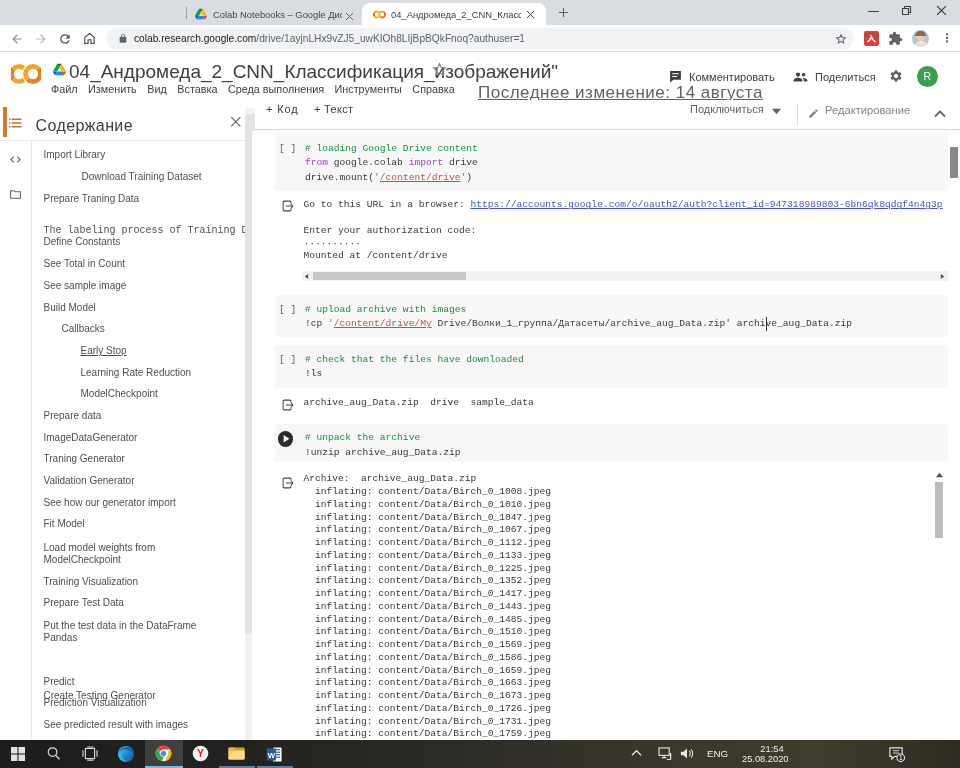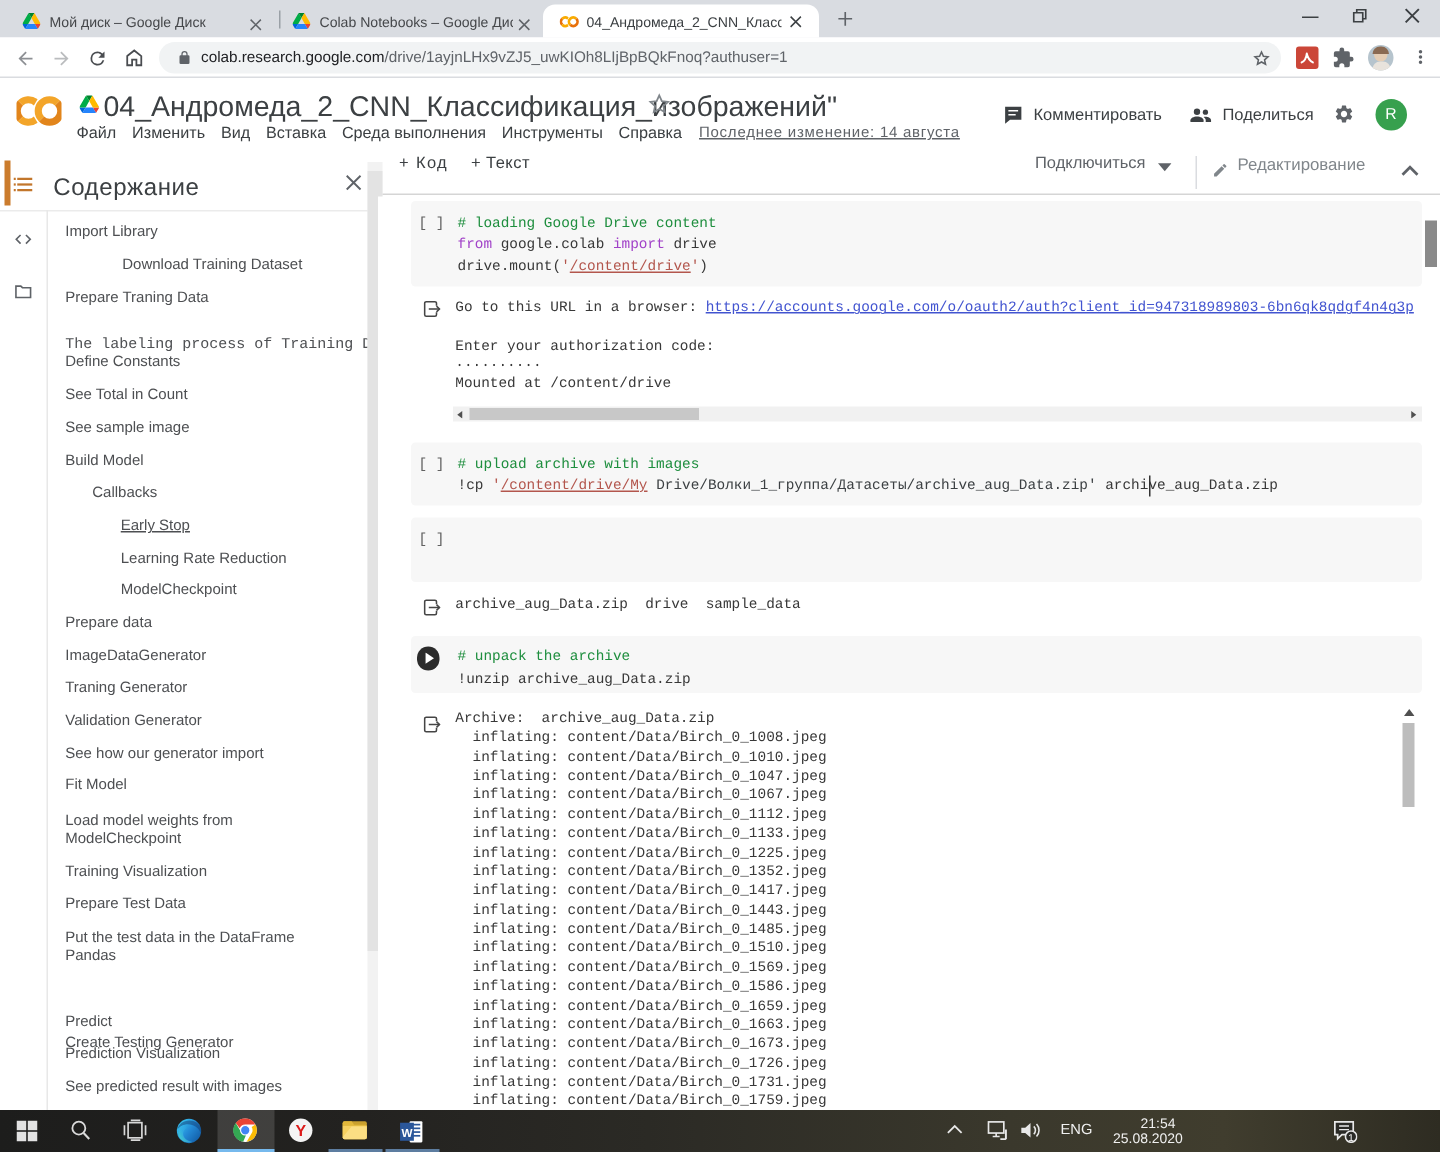--- a/index.html
+++ b/index.html
@@ -5,34 +5,20 @@
 #root{position:relative;width:960px;height:768px;overflow:hidden;background:#fff;
   font-family:"Liberation Sans",sans-serif;-webkit-font-smoothing:antialiased;}
 #root *{position:absolute;box-sizing:border-box;}
 .t{white-space:pre;}
 .mono{font-family:"Liberation Mono",monospace;font-size:9.6px;white-space:pre;}
 </style></head>
 <body>
 <div id="root">
 
 <div id="tabbar" style="left:0;top:0;width:960px;height:25px;background:#d9dce1;"></div>
-<div id="tab1" style="left:2px;top:4px;width:182px;height:21px;">
-  <svg style="left:13px;top:4px" width="12" height="12" viewBox="0 0 87.3 78">
-    <path d="m6.6 66.85 3.85 6.65c.8 1.4 1.95 2.5 3.3 3.3l13.75-23.8h-27.5c0 1.55.4 3.1 1.2 4.5z" fill="#0066da"></path>
-    <path d="m43.65 25-13.75-23.8c-1.35.8-2.5 1.9-3.3 3.3l-25.4 44a9.06 9.06 0 0 0-1.2 4.5h27.5z" fill="#00ac47"></path>
-    <path d="m73.55 76.8c1.35-.8 2.5-1.9 3.3-3.3l1.6-2.75 7.65-13.25c.8-1.4 1.2-2.95 1.2-4.5h-27.5l5.85 11.5z" fill="#ea4335"></path>
-    <path d="m43.65 25 13.75-23.8c-1.35-.8-2.9-1.2-4.5-1.2h-18.5c-1.6 0-3.15.45-4.5 1.2z" fill="#00832d"></path>
-    <path d="m59.8 53h-32.3l-13.75 23.8c1.35.8 2.9 1.2 4.5 1.2h50.8c1.6 0 3.15-.45 4.5-1.2z" fill="#2684fc"></path>
-    <path d="m73.4 26.5-12.7-22c-.8-1.4-1.95-2.5-3.3-3.3l-13.75 23.8 16.15 28h27.45c0-1.55-.4-3.1-1.2-4.5z" fill="#ffba00"></path>
-  </svg>
-  <div class="t" style="left:31px;top:5px;font-size:9.4px;color:#45474a;">Мой диск – Google Диск</div>
-  <svg style="left:164px;top:8px" width="9" height="9" viewBox="0 0 10 10">
-        <path d="M1.2 1.2l7.6 7.6M8.8 1.2l-7.6 7.6" stroke="#5f6368" stroke-width="1.1"></path>
-      </svg>
-</div>
 <div style="left:186px;top:7px;width:1px;height:12px;background:#9aa0a6;"></div>
 <div id="tab2" style="left:188px;top:4px;width:172px;height:21px;">
   <svg style="left:7px;top:4px" width="12" height="12" viewBox="0 0 87.3 78">
     <path d="m6.6 66.85 3.85 6.65c.8 1.4 1.95 2.5 3.3 3.3l13.75-23.8h-27.5c0 1.55.4 3.1 1.2 4.5z" fill="#0066da"></path>
     <path d="m43.65 25-13.75-23.8c-1.35.8-2.5 1.9-3.3 3.3l-25.4 44a9.06 9.06 0 0 0-1.2 4.5h27.5z" fill="#00ac47"></path>
     <path d="m73.55 76.8c1.35-.8 2.5-1.9 3.3-3.3l1.6-2.75 7.65-13.25c.8-1.4 1.2-2.95 1.2-4.5h-27.5l5.85 11.5z" fill="#ea4335"></path>
     <path d="m43.65 25 13.75-23.8c-1.35-.8-2.9-1.2-4.5-1.2h-18.5c-1.6 0-3.15.45-4.5 1.2z" fill="#00832d"></path>
     <path d="m59.8 53h-32.3l-13.75 23.8c1.35.8 2.9 1.2 4.5 1.2h50.8c1.6 0 3.15-.45 4.5-1.2z" fill="#2684fc"></path>
     <path d="m73.4 26.5-12.7-22c-.8-1.4-1.95-2.5-3.3-3.3l-13.75 23.8 16.15 28h27.45c0-1.55-.4-3.1-1.2-4.5z" fill="#ffba00"></path>
   </svg>
@@ -118,21 +104,21 @@
     <path d="m73.55 76.8c1.35-.8 2.5-1.9 3.3-3.3l1.6-2.75 7.65-13.25c.8-1.4 1.2-2.95 1.2-4.5h-27.5l5.85 11.5z" fill="#ea4335"></path>
     <path d="m43.65 25 13.75-23.8c-1.35-.8-2.9-1.2-4.5-1.2h-18.5c-1.6 0-3.15.45-4.5 1.2z" fill="#00832d"></path>
     <path d="m59.8 53h-32.3l-13.75 23.8c1.35.8 2.9 1.2 4.5 1.2h50.8c1.6 0 3.15-.45 4.5-1.2z" fill="#2684fc"></path>
     <path d="m73.4 26.5-12.7-22c-.8-1.4-1.95-2.5-3.3-3.3l-13.75 23.8 16.15 28h27.45c0-1.55-.4-3.1-1.2-4.5z" fill="#ffba00"></path>
 </svg>
 <div class="t" id="title" style="left:69px;top:61px;font-size:19px;color:#3c4043;">04_Андромеда_2_CNN_Классификация_изображений"</div>
 <svg id="titlestar" style="left:430px;top:60px" width="19" height="19" viewBox="0 0 24 24">
       <path fill="none" stroke="#80868b" stroke-width="1.5" d="M12 4.6l2.2 4.8 5.2.6-3.9 3.5 1.1 5.1-4.6-2.6-4.6 2.6 1.1-5.1L4.6 10l5.2-.6z"></path>
     </svg>
 <div id="menurow" class="t" style="left:51px;top:82.5px;font-size:10.8px;color:#3c4043;"><span style="position:static">Файл</span><span style="position:static;margin-left:10.5px;">Изменить</span><span style="position:static;margin-left:10.5px;">Вид</span><span style="position:static;margin-left:10.5px;">Вставка</span><span style="position:static;margin-left:10.5px;">Среда выполнения</span><span style="position:static;margin-left:10.5px;">Инструменты</span><span style="position:static;margin-left:10.5px;">Справка</span></div>
-<div class="t" id="lastmod" style="left:466px;top:83px;font-size:10px;letter-spacing:0.5px;color:#5f6368;text-decoration:underline;">Последнее изменение: 14 августа</div>
+<div class="t" id="lastmod" style="left:454px;top:83px;font-size:17px;letter-spacing:0.5px;color:#5f6368;text-decoration:underline;padding-left:24px;">Последнее изменение: 14 августа</div>
 
 <svg style="left:669px;top:70px" width="13" height="13" viewBox="0 0 24 24">
       <path fill="#3c4043" d="M2 2h20v16H8l-6 5z"></path>
       <path d="M6 7h12M6 12h9" stroke="#fff" stroke-width="2"></path>
     </svg>
 <div class="t" style="left:689px;top:70.5px;font-size:11px;color:#3c4043;">Комментировать</div>
 <svg style="left:793px;top:71px" width="15" height="12" viewBox="0 0 24 16">
       <g fill="#3c4043">
         <circle cx="8" cy="4" r="3.4"></circle>
         <path d="M8 9c-3.6 0-7 1.8-7 4v2h14v-2c0-2.2-3.4-4-7-4z"></path>
@@ -244,20 +230,21 @@
         <path fill="#505050" d="M0 0v6l4-3z"></path>
       </svg>
 
 <div style="left:22px;top:164px;width:674px;height:41.5px;background:#f7f7f7;border-radius:3px;"></div>
 <div class="mono" style="left:27px;top:171.5px;line-height:14.5px;color:#616161;">[ ]</div>
 <div class="mono" style="left:53px;top:171.5px;line-height:14.5px;"><span style="position:static;color:#1e8e3e;"># upload archive with images</span><br><span style="position:static;color:#383838;">!cp </span><span style="position:static;color:#b3564d;">'<span style="position:static;text-decoration:underline;">/content/drive/My</span></span><span style="position:static;color:#3c4043;"> Drive/Волки_1_группа/Датасеты/archive_aug_Data.zip'</span><span style="position:static;color:#383838;"> archive_aug_Data.zip</span></div>
 <div style="left:514px;top:186px;width:1px;height:14px;background:#333;"></div>
 
 <div style="left:22px;top:214px;width:674px;height:42.5px;background:#f7f7f7;border-radius:3px;"></div>
 <div class="mono" style="left:27px;top:221.5px;line-height:14.5px;color:#616161;">[ ]</div>
+<div class="mono" style="left:53px;top:221.5px;line-height:14.5px;"><span style="position:static;color:#1e8e3e;"># check that the files have downloaded</span><br><span style="position:static;color:#383838;">!ls</span></div>
 
 <svg style="left:29.5px;top:267.5px" width="12" height="12" viewBox="0 0 14 14">
         <g fill="none" stroke="#454545" stroke-width="1.2">
           <path d="M10.5 4.5v-2a1.2 1.2 0 0 0-1.2-1.2H2.5a1.2 1.2 0 0 0-1.2 1.2v9a1.2 1.2 0 0 0 1.2 1.2h6.8a1.2 1.2 0 0 0 1.2-1.2v-2"></path>
           <path d="M4.5 7h8.2"></path>
           <path d="M10.5 4.8L12.8 7l-2.3 2.2"></path>
         </g>
       </svg>
 <div class="mono" style="left:51.5px;top:266.4px;line-height:12.75px;color:#383838;">archive_aug_Data.zip  drive  sample_data</div>
 

